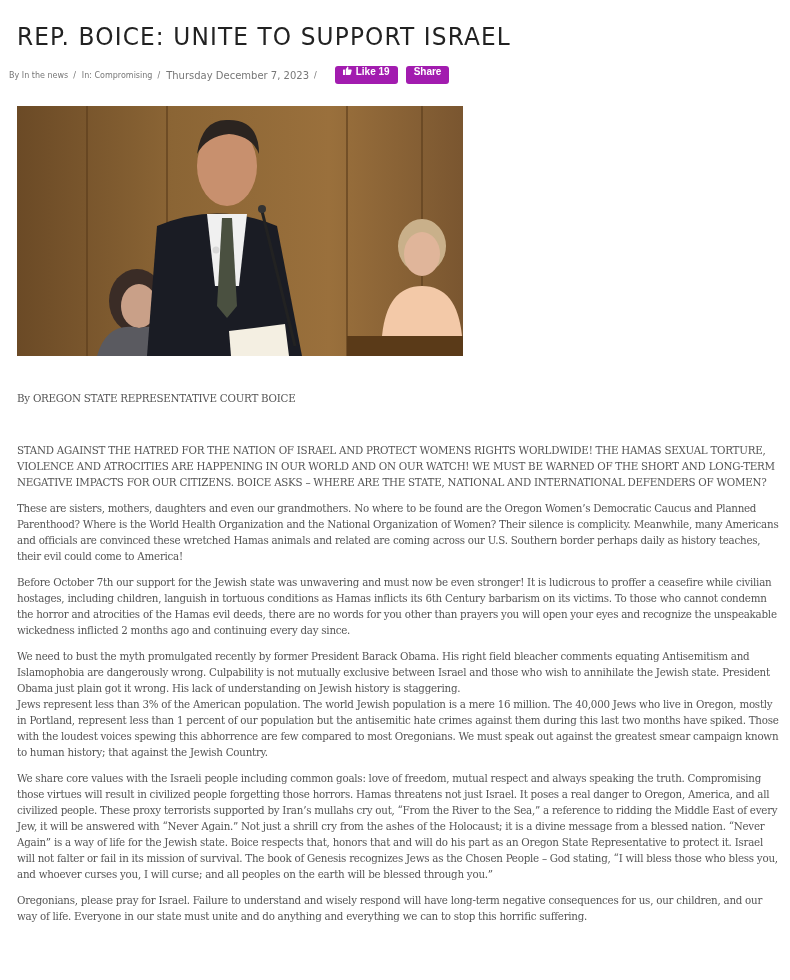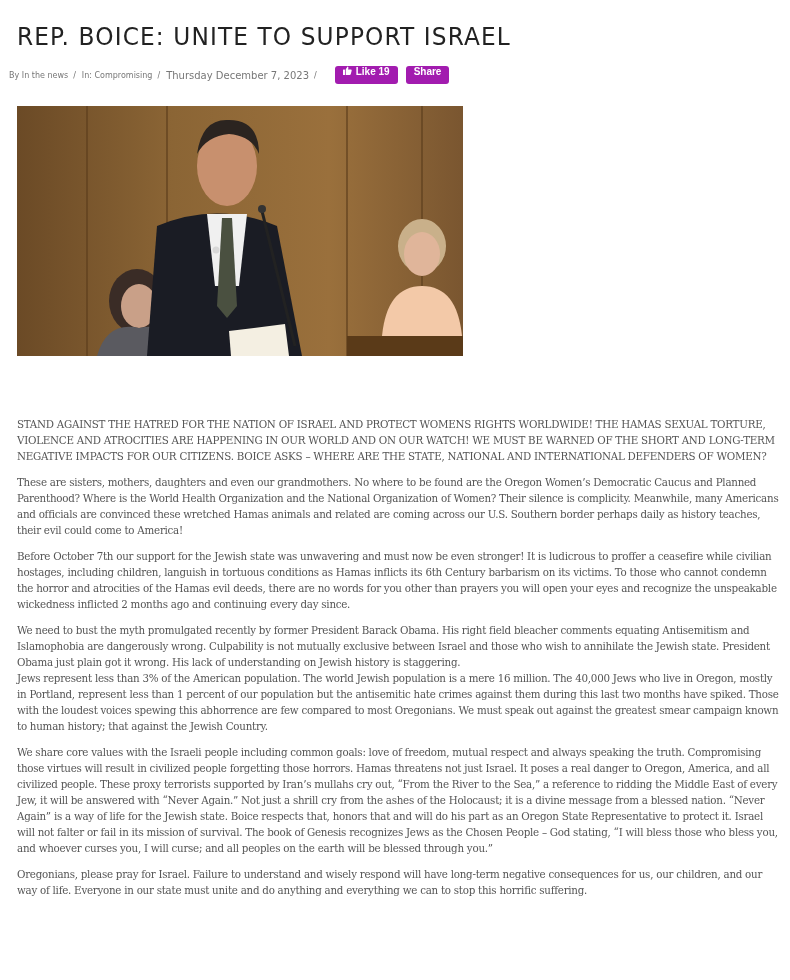--- a/index.html
+++ b/index.html
@@ -76,20 +76,21 @@
     <circle cx="199" cy="144" r="3.5" fill="#d8d8d8"></circle>
 
     <line x1="245" y1="105" x2="278" y2="240" stroke="#222" stroke-width="3"></line>
     <circle cx="245" cy="103" r="4" fill="#333"></circle>
 
     <path d="M212 225 L268 218 L272 250 L214 250 Z" fill="#f4efe2"></path>
   </svg>
 </div>
 
 <div class="article">
+  <p>By OREGON STATE REPRESENTATIVE COURT BOICE</p>
   <p>
     <br>
   </p>
   <p>STAND AGAINST THE HATRED FOR THE NATION OF ISRAEL AND PROTECT WOMENS RIGHTS WORLDWIDE! THE HAMAS SEXUAL TORTURE, VIOLENCE AND ATROCITIES ARE HAPPENING IN OUR WORLD AND ON OUR WATCH! WE MUST BE WARNED OF THE SHORT AND LONG-TERM NEGATIVE IMPACTS FOR OUR CITIZENS. BOICE ASKS – WHERE ARE THE STATE, NATIONAL AND INTERNATIONAL DEFENDERS OF WOMEN?</p>
   <p>These are sisters, mothers, daughters and even our grandmothers. No where to be found are the Oregon Women’s Democratic Caucus and Planned Parenthood? Where is the World Health Organization and the National Organization of Women? Their silence is complicity. Meanwhile, many Americans and officials are convinced these wretched Hamas animals and related are coming across our U.S. Southern border perhaps daily as history teaches, their evil could come to America!</p>
   <p>Before October 7th our support for the Jewish state was unwavering and must now be even stronger! It is ludicrous to proffer a ceasefire while civilian hostages, including children, languish in tortuous conditions as Hamas inflicts its 6th Century barbarism on its victims. To those who cannot condemn the horror and atrocities of the Hamas evil deeds, there are no words for you other than prayers you will open your eyes and recognize the unspeakable wickedness inflicted 2 months ago and continuing every day since.</p>
   <p>
     <span>We need to bust the myth promulgated recently by former President Barack Obama. His right field bleacher comments equating Antisemitism and Islamophobia are dangerously wrong. Culpability is not mutually exclusive between Israel and those who wish to annihilate the Jewish state. President Obama just plain got it wrong. His lack of understanding on Jewish history is staggering.</span><br>
     <span>Jews represent less than 3% of the American population. The world Jewish population is a mere 16 million. The 40,000 Jews who live in Oregon, mostly in Portland, represent less than 1 percent of our population but the antisemitic hate crimes against them during this last two months have spiked. Those with the loudest voices spewing this abhorrence are few compared to most Oregonians. We must speak out against the greatest smear campaign known to human history; that against the Jewish Country.</span>
   </p>

